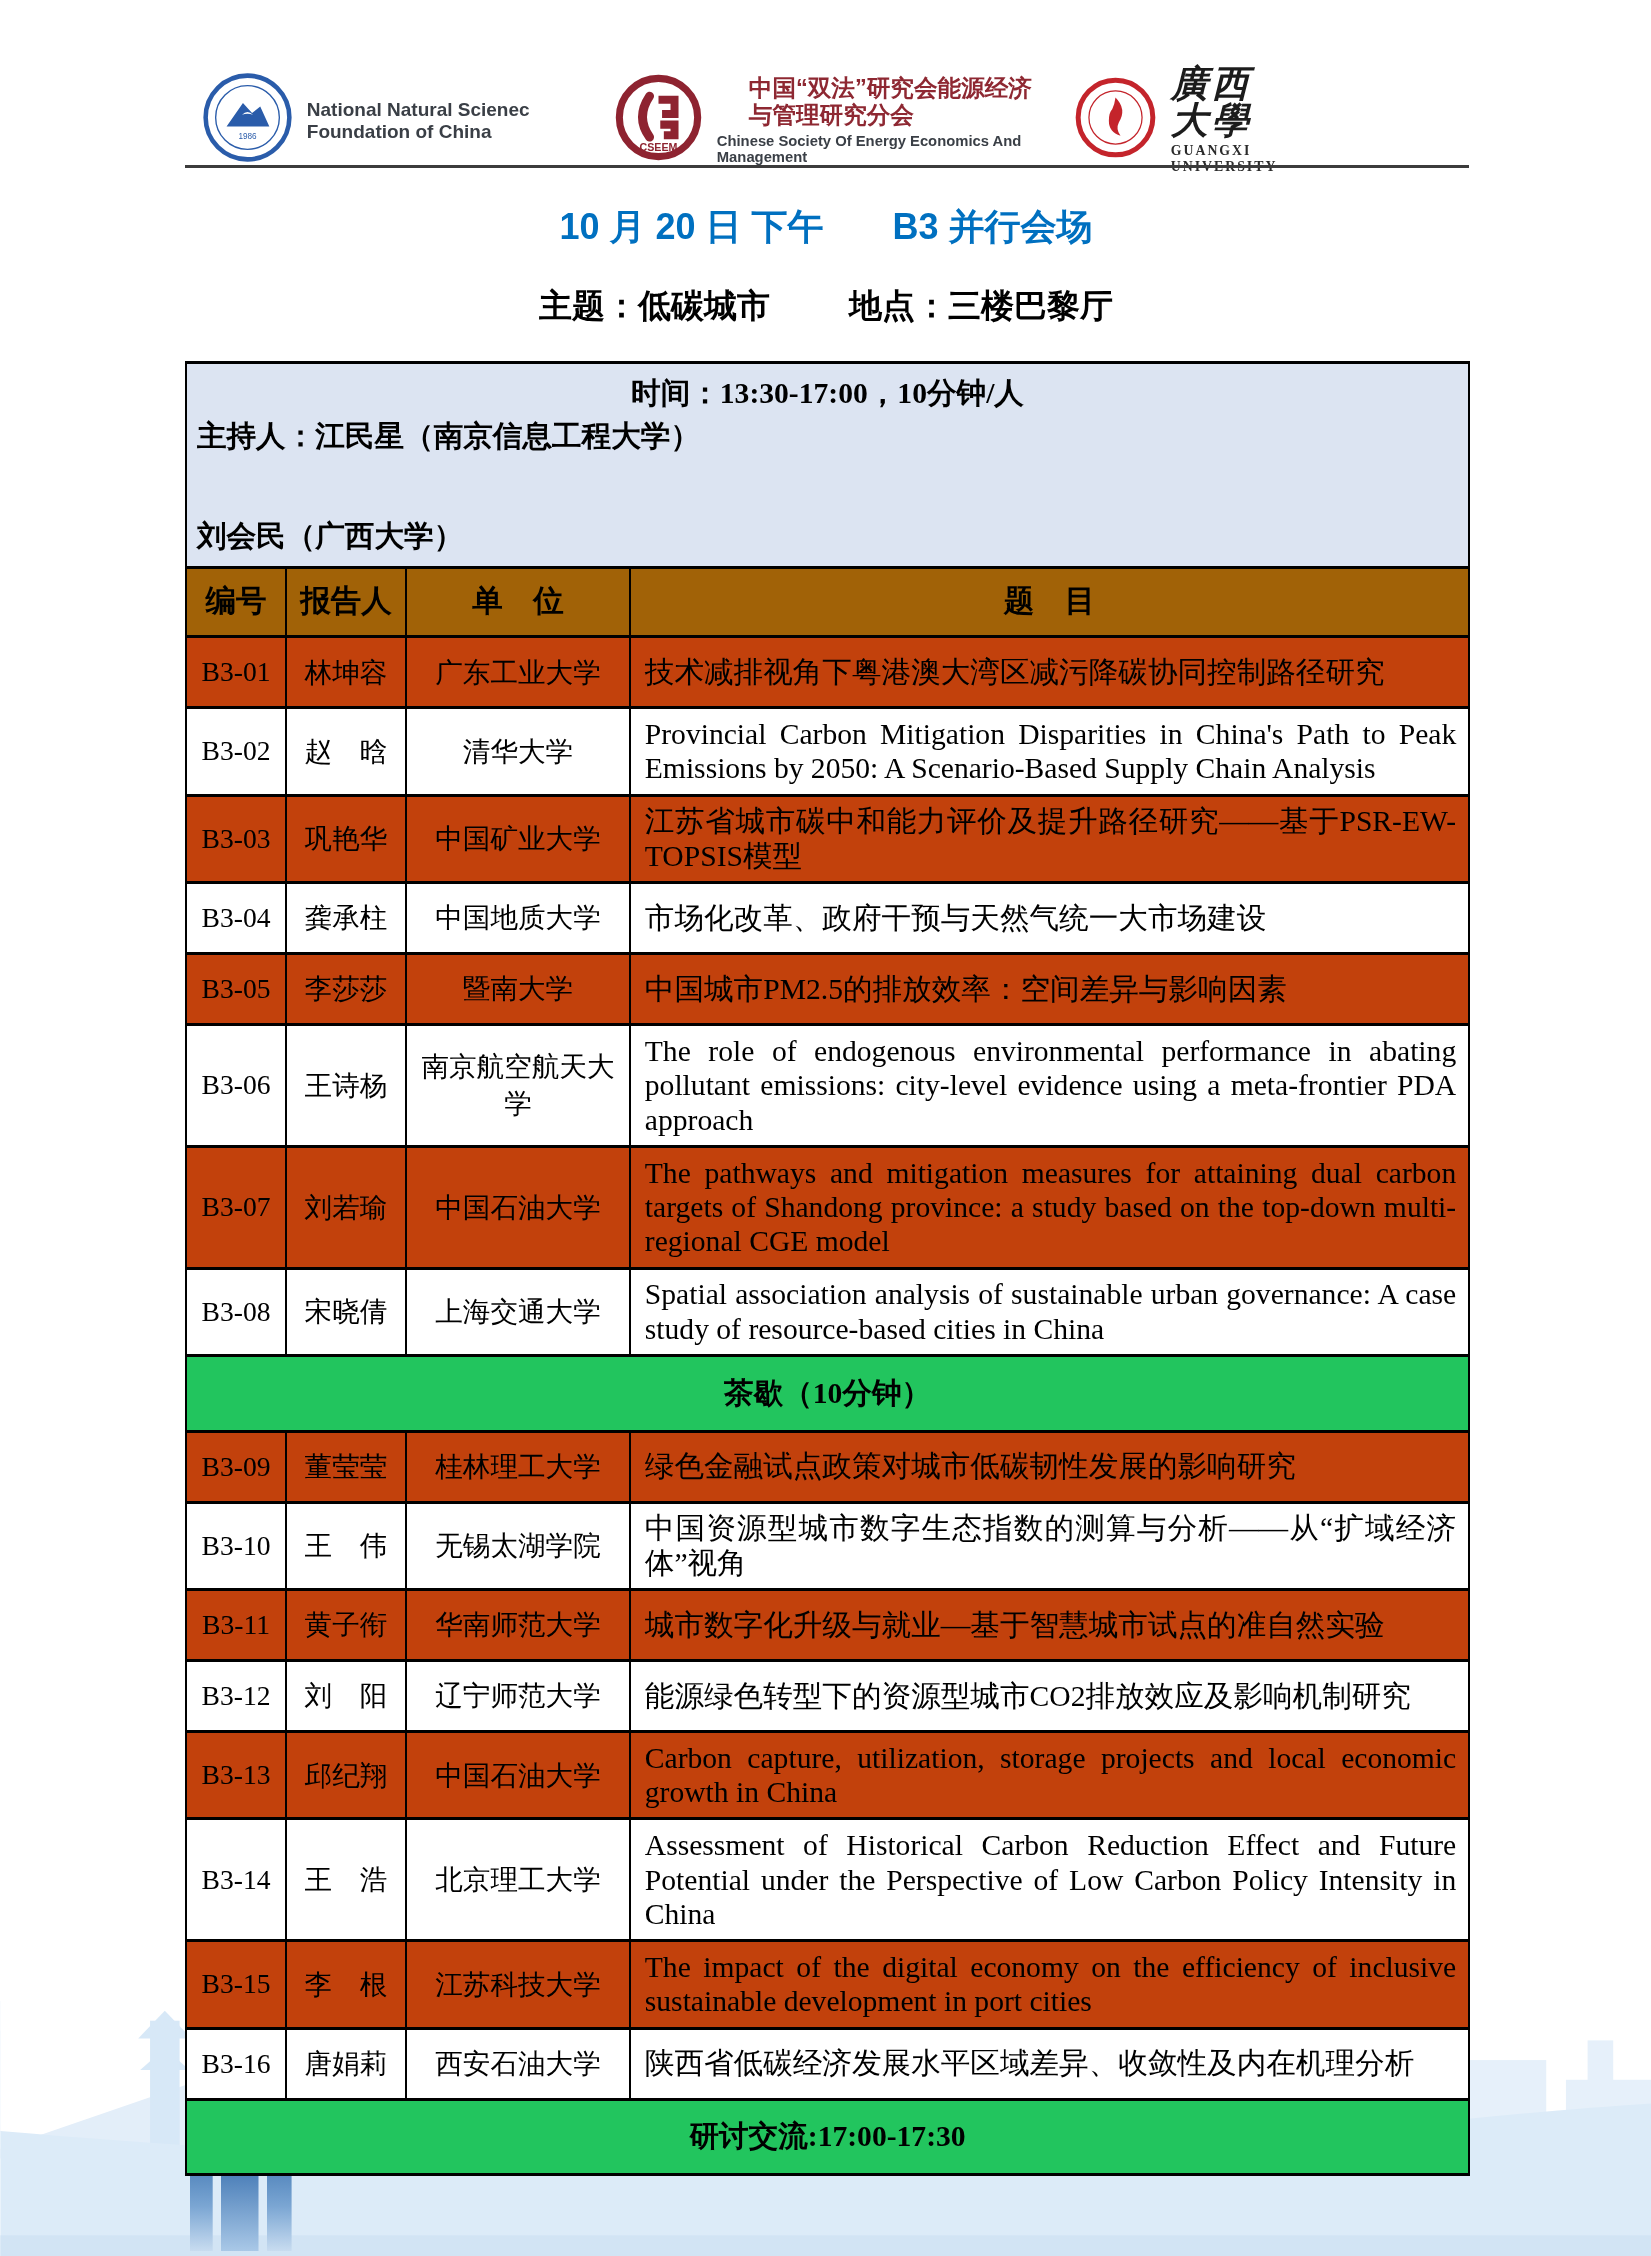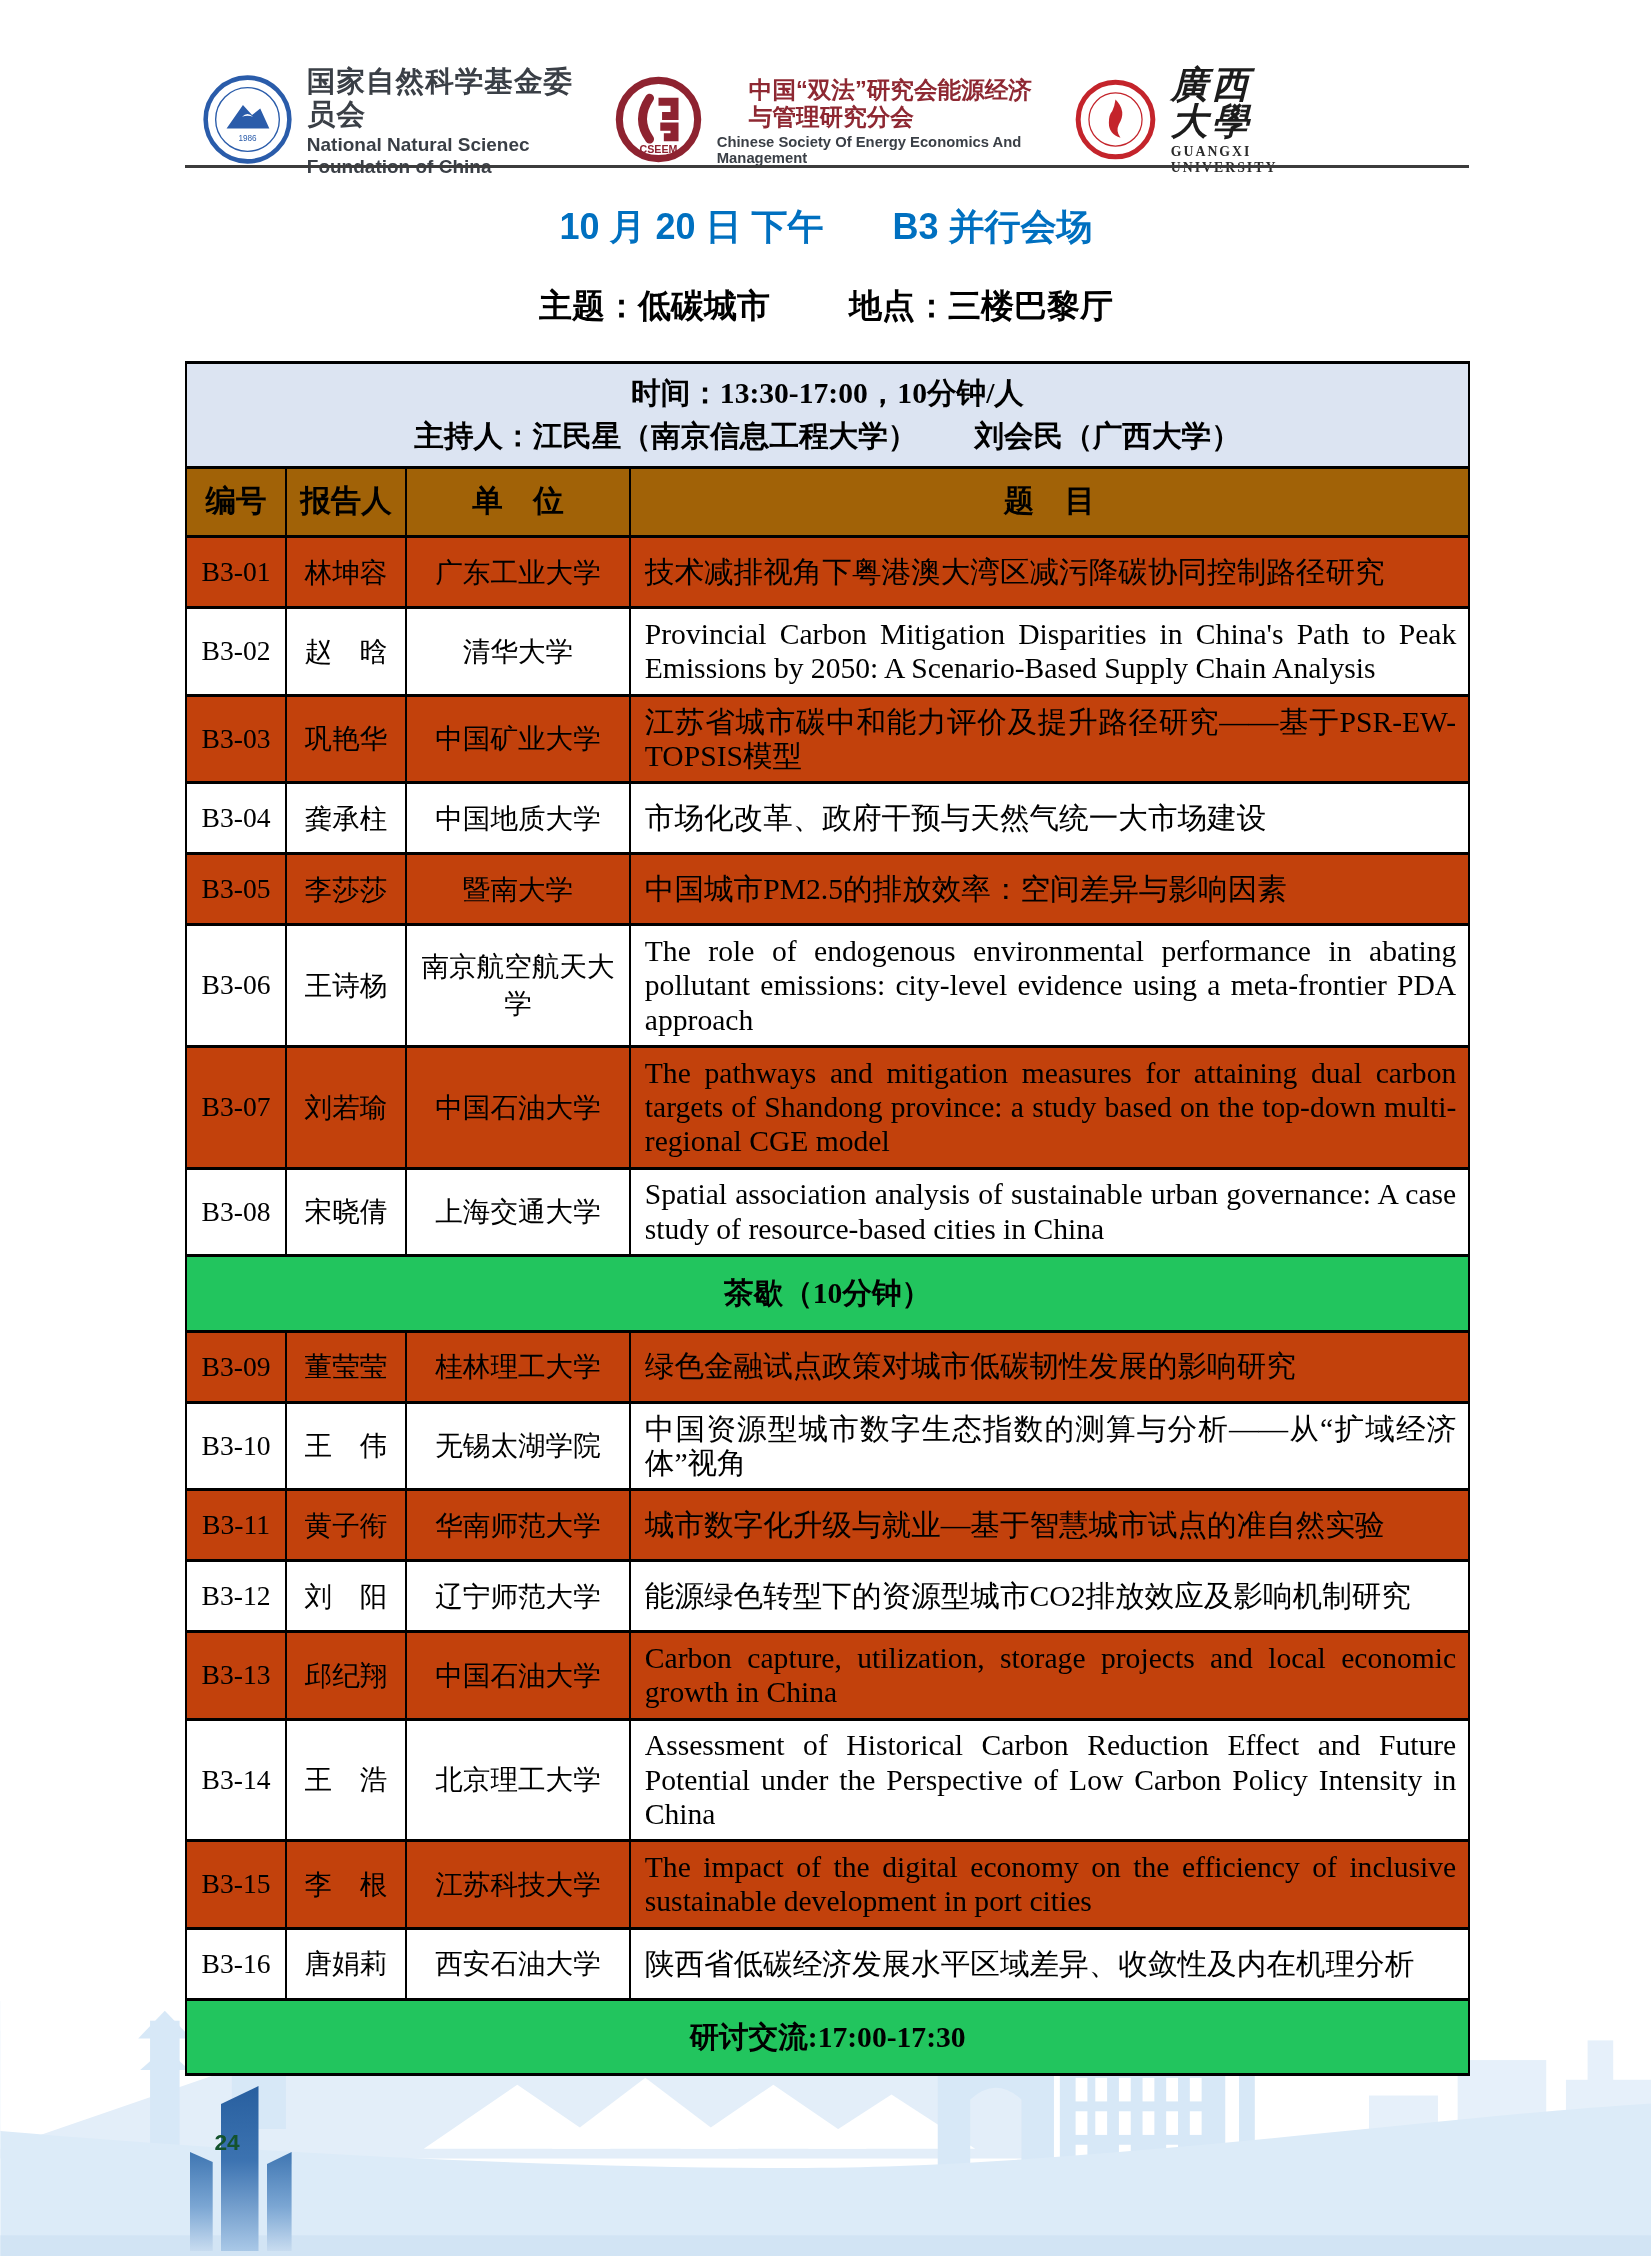--- a/index.html
+++ b/index.html
@@ -37,21 +37,21 @@
     font-family:"Liberation Sans", sans-serif; font-weight:bold; font-size:33px; color:#000; }
 
   
   .program { position:absolute; top:361px; left:185px; width:1284px;
     border-collapse:collapse; table-layout:fixed; background:#fff; z-index:2; }
   .program td { border:2px solid #000; border-top-width:3px; border-bottom-width:3px;
     vertical-align:middle; }
   .band td { background:#dce4f2; padding:7.9px 9.9px; }
   .band-line { display:flex; justify-content:center; gap:7.9px;
     font-weight:bold; font-size:29.6px; line-height:1.45; color:#000; }
-  .band-line.second { gap:57px; }
+  .band-line.second { gap:57px;flex-direction:column; }
   .cols td { text-align:center; font-weight:bold; font-size:30.5px; padding:12.8px 3.9px; background:#a16207; }
   .c-id, .c-speaker, .c-org { text-align:center; font-size:27.6px; padding:5.9px 3.9px; }
   .c-title { text-align:justify; font-size:29.6px; line-height:1.16; padding:7.9px 11.8px 7.9px 13.8px; }
   .data-row td { height:71px; }
   .gray td { background:#c2410c; }
   .white td { background:#ffffff; }
   .full-row td { text-align:center; font-weight:bold; font-size:29.6px; padding:15.8px 3.9px; background:#22c55e; }
 
   
   .footer { position:absolute; left:0; bottom:0; width:1652px; height:256px; z-index:0; }
@@ -82,21 +82,20 @@
     <span class="logo-icon">
       <svg width="91" height="91" viewBox="0 0 100 100">
         <circle cx="50" cy="50" r="46" fill="#ffffff" stroke="#2a5caa" stroke-width="5"></circle>
         <circle cx="50" cy="50" r="35" fill="none" stroke="#2a5caa" stroke-width="1.5"></circle>
         <path d="M27 60 L45 34 L55 45 L64 38 L74 60 Z" fill="#2a5caa"></path>
         <path d="M44 47 q6 -6 12 0 q-6 -2 -12 0" fill="#ffffff"></path>
         <text x="50" y="74" text-anchor="middle" font-size="9" fill="#2a5caa" font-family="Liberation Sans, sans-serif">1986</text>
       </svg>
     </span>
     <span class="logo-text">
-      <span class="nsfc-zh">国家自然科学基金委员会</span>
       <span class="nsfc-en">National Natural Scienec Foundation of China</span>
     </span>
   </div>
 
   <div class="logo">
     <span class="logo-icon">
       <svg width="89" height="89" viewBox="0 0 100 100">
         <circle cx="50" cy="50" r="44" fill="#ffffff" stroke="#8e2330" stroke-width="8"></circle>
         <path d="M40 26 q-16 24 0 46" stroke="#8e2330" stroke-width="10" fill="none" stroke-linecap="round"></path>
         <path d="M50 30 h18 v16 h-14" stroke="#8e2330" stroke-width="9" fill="none"></path>

